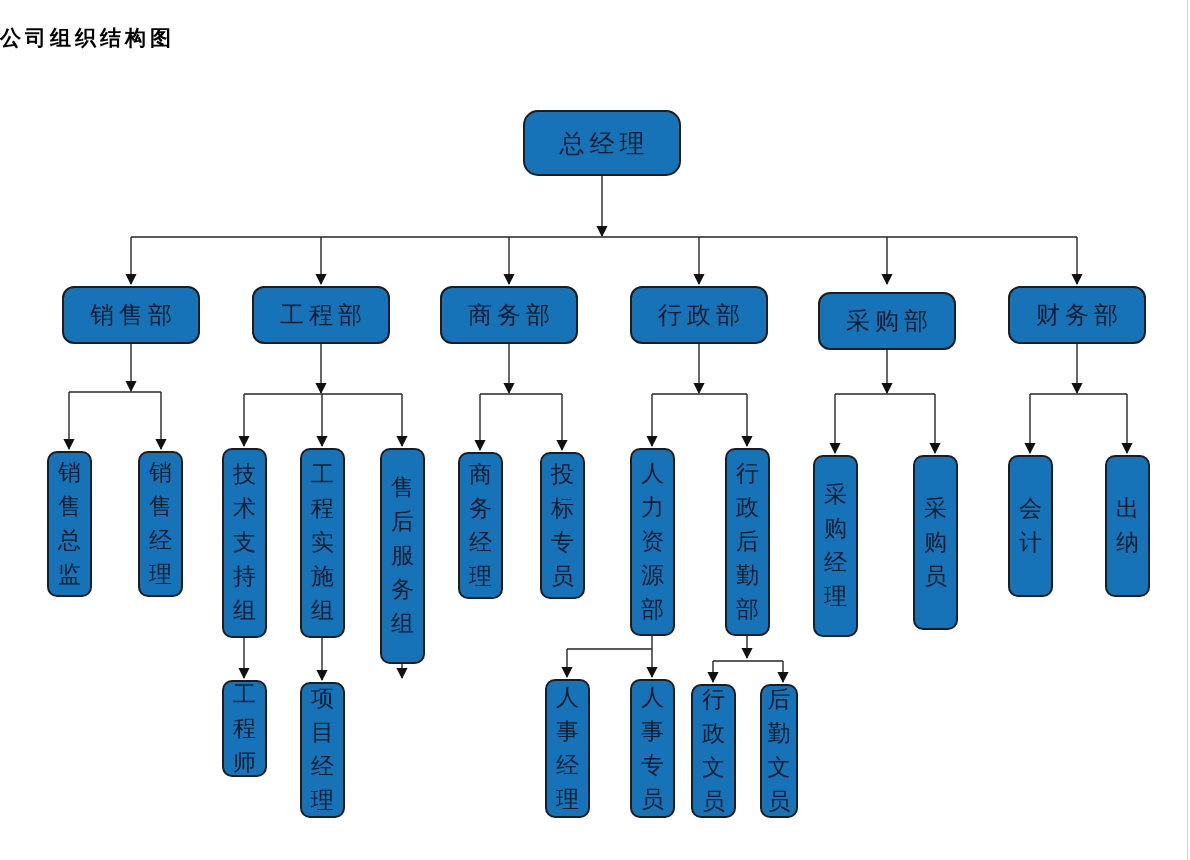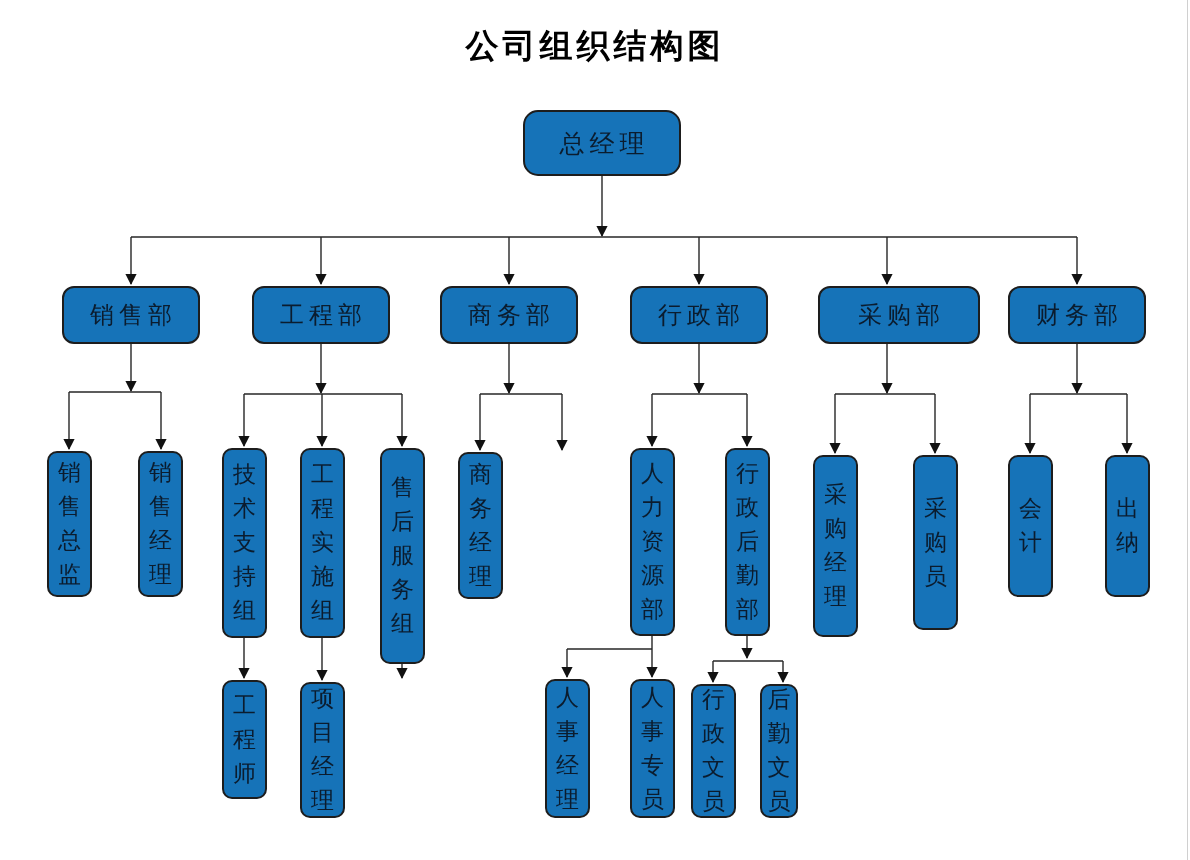--- a/index.html
+++ b/index.html
@@ -12,24 +12,23 @@
     width: 1190px;
     height: 860px;
     background: var(--page-bg, #ffffff);
     overflow: hidden;
   }
   .chart-title {
     position: absolute;
     top: 24px;
     left: 0;
     width: 1190px;
-    text-align: center;
     font-family: Liberation Serif, serif;
     font-weight: 700;
-    font-size: 33px;
+    font-size: 21px;
     letter-spacing: 4px;
     color: var(--title, #000000);
   }
   svg.connectors {
     position: absolute;
     left: 0; top: 0;
     width: 1190px; height: 860px;
     pointer-events: none;
   }
   svg.connectors path {
@@ -174,21 +173,21 @@
   </div>
   <div class="node h" style="left:440px;top:286px;width:138px;height:58px">
     <span>商务部</span>
   </div>
   <div class="node h" style="left:252px;top:286px;width:138px;height:58px">
     <span>工程部</span>
   </div>
   <div class="node h" style="left:630px;top:286px;width:138px;height:58px">
     <span>行政部</span>
   </div>
-  <div class="node h" style="left:818px;top:286px;width:162px;height:58px">
+  <div class="node h" style="left:818px;top:292px;width:138px;height:58px">
     <span>采购部</span>
   </div>
   <div class="node h" style="left:1008px;top:286px;width:138px;height:58px">
     <span>财务部</span>
   </div>
 
   <div class="node v" style="left:138px;top:451px;width:45px;height:146px">
     <span>销售经理</span>
   </div>
   <div class="node v" style="left:47px;top:451px;width:45px;height:146px">
@@ -201,20 +200,23 @@
   <div class="node v" style="left:300px;top:448px;width:45px;height:190px">
     <span>工程实施组</span>
   </div>
   <div class="node v" style="left:380px;top:448px;width:45px;height:216px">
     <span>售后服务组</span>
   </div>
 
   <div class="node v" style="left:458px;top:452px;width:45px;height:147px">
     <span>商务经理</span>
   </div>
+  <div class="node v" style="left:540px;top:452px;width:45px;height:147px">
+    <span>投标专员</span>
+  </div>
 
   <div class="node v" style="left:630px;top:448px;width:45px;height:188px">
     <span>人力资源部</span>
   </div>
   <div class="node v" style="left:725px;top:448px;width:45px;height:188px">
     <span>行政后勤部</span>
   </div>
 
   <div class="node v" style="left:813px;top:455px;width:45px;height:182px">
     <span>采购经理</span>
@@ -223,21 +225,21 @@
     <span>采购员</span>
   </div>
 
   <div class="node v" style="left:1008px;top:455px;width:45px;height:142px">
     <span>会计</span>
   </div>
   <div class="node v" style="left:1105px;top:455px;width:45px;height:142px">
     <span>出纳</span>
   </div>
 
-  <div class="node v" style="left:222px;top:680px;width:45px;height:119px">
+  <div class="node v" style="left:222px;top:680px;width:45px;height:97px">
     <span>工程师</span>
   </div>
   <div class="node v" style="left:300px;top:682px;width:45px;height:136px">
     <span>项目经理</span>
   </div>
 
   <div class="node v" style="left:545px;top:679px;width:45px;height:139px">
     <span>人事经理</span>
   </div>
   <div class="node v" style="left:630px;top:679px;width:45px;height:139px">

